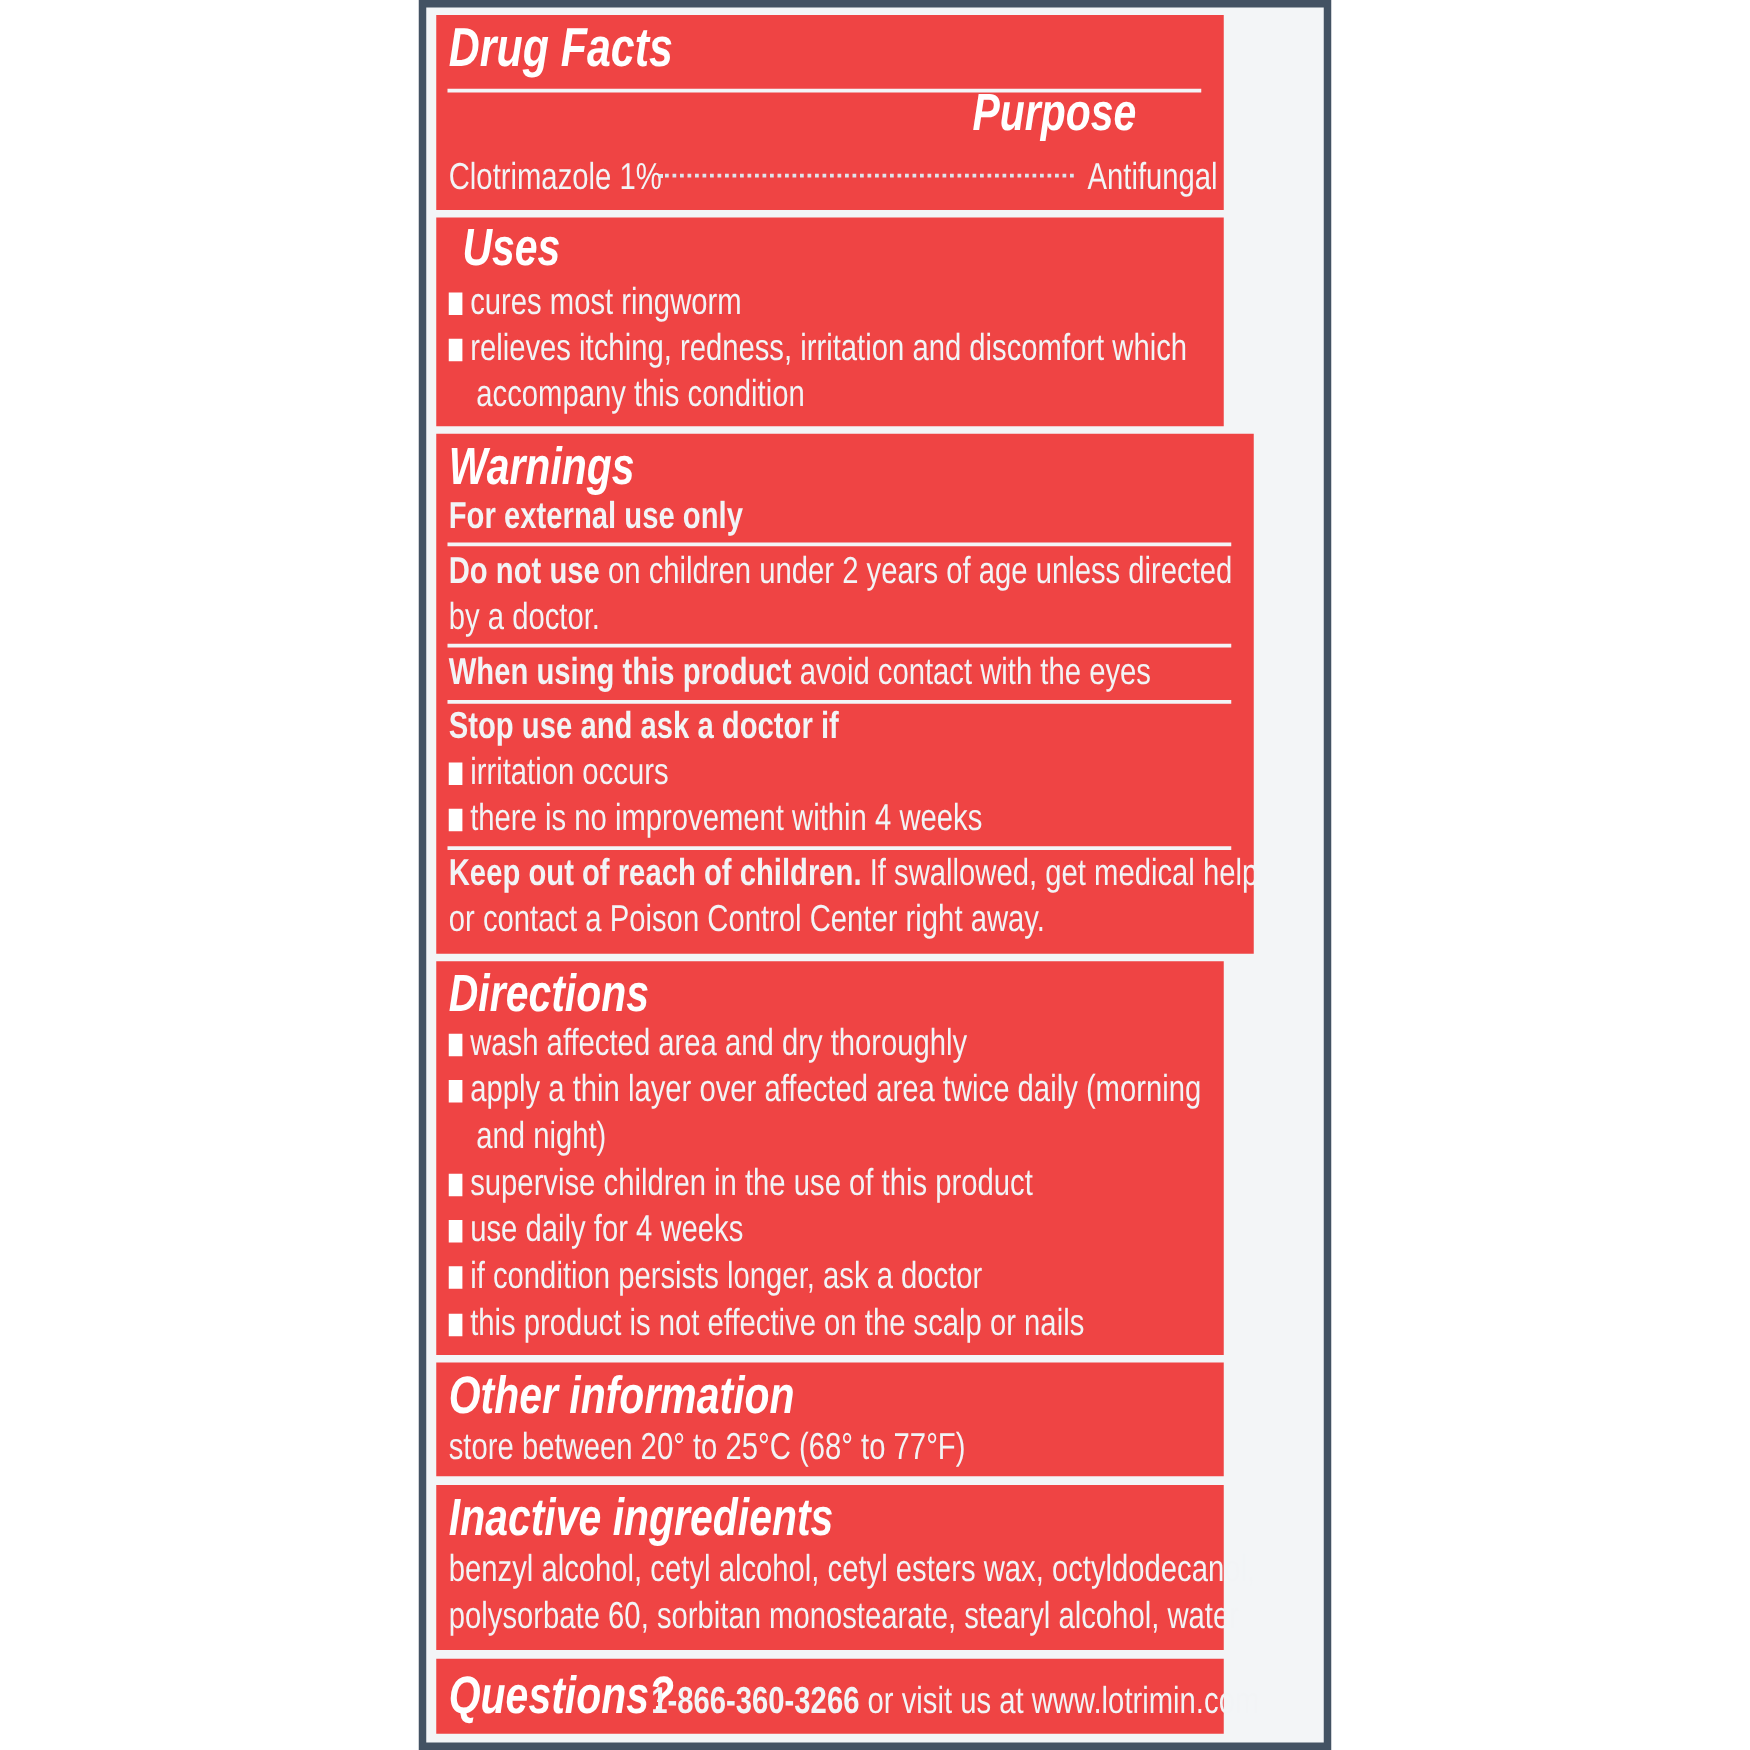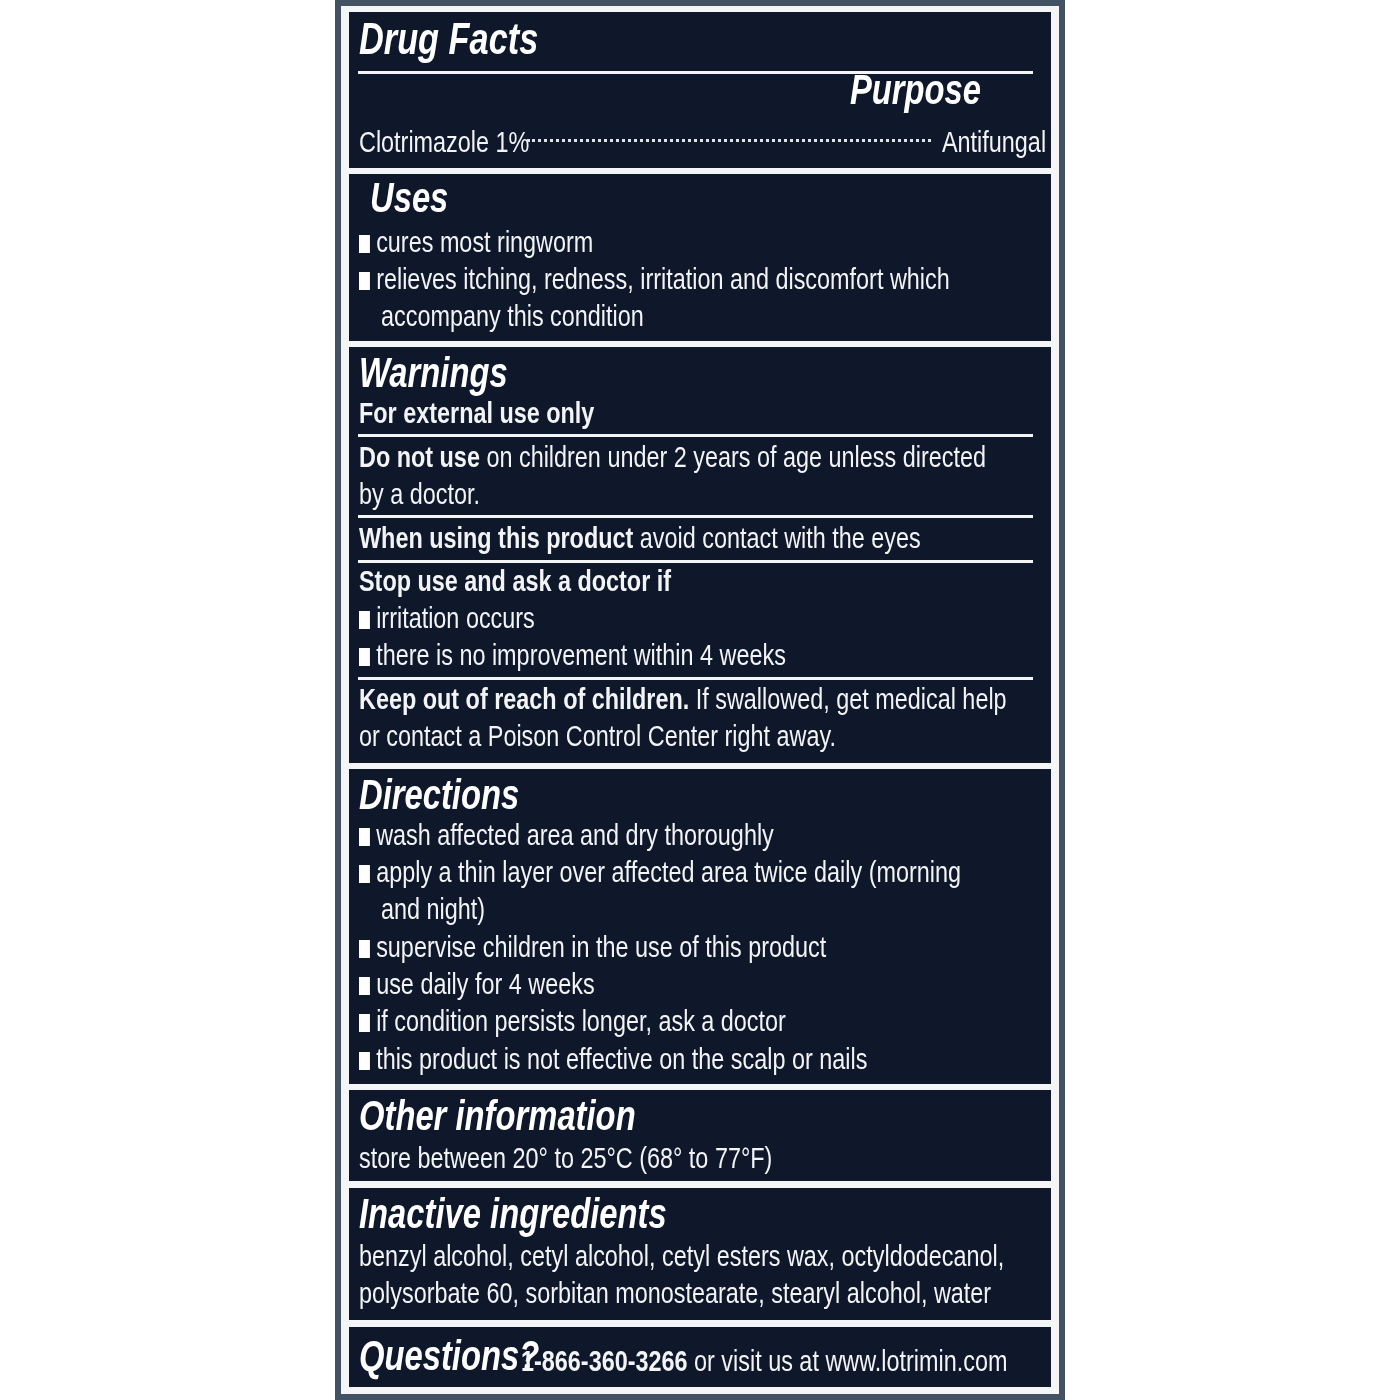--- a/index.html
+++ b/index.html
@@ -1,19 +1,19 @@
 <!DOCTYPE html>
 <html><head>
 <meta charset="utf-8">
 <style>
   html,body{margin:0;padding:0;background:#ffffff;}
   body{width:1400px;height:1400px;position:relative;overflow:hidden;font-family:"Liberation Sans",sans-serif;}
   .outer{position:absolute;left:335px;top:0;width:730px;height:1400px;background:#435263;}
   .frame{position:absolute;left:341px;top:6px;width:718px;height:1388px;background:#f3f5f7;}
-  .panel{position:absolute;left:349px;width:702px;background:#0f172a;color:#f2f4f6;}
+  .panel{position:absolute;left:349px;width:630px;background:#ef4444;color:#f2f4f6;}
   .inner{position:absolute;left:10px;right:18px;}
   .hd{font-weight:bold;font-style:italic;color:#ffffff;white-space:nowrap;transform-origin:left top;transform:scaleX(0.78);display:inline-block;}
   .h1{font-size:44px;line-height:46px;}
   .h2{font-size:42px;line-height:44px;}
   .ln{position:absolute;left:0;white-space:nowrap;font-size:30px;line-height:36px;transform-origin:left top;transform:scaleX(0.78);}
   .b{font-weight:bold;}
   .rule{position:absolute;left:0;right:0;height:3px;background:#f3f5f7;}
   .sq{display:inline-block;width:14px;height:18px;background:#fff;margin-right:8px;vertical-align:-1px;}
   .dots{position:absolute;left:178px;right:120px;top:127px;border-bottom:3px dotted #dfe4ea;}
 </style>
@@ -38,21 +38,21 @@
 
 <div class="panel" style="top:174px;height:167px;">
   <div class="inner" style="top:2px;margin-left:11px;"><span class="hd h2">Uses</span></div>
   <div class="inner" style="top:50px;">
     <div class="ln" style="top:0;"><span class="sq"></span><span>cures most ringworm</span></div>
     <div class="ln" style="top:37px;"><span class="sq"></span><span>relieves itching, redness, irritation and discomfort which</span></div>
     <div class="ln" style="top:74px;left:22px;">accompany this condition</div>
   </div>
 </div>
 
-<div class="panel" style="top:347px;height:416px;">
+<div class="panel" style="top:347px;height:416px;padding-left:24px;">
   <div class="inner" style="top:4px;"><span class="hd h2">Warnings</span></div>
   <div class="inner" style="top:48px;">
       <span class="ln b">For external use only</span>
     </div>
   <div class="rule" style="top:87px;left:9px;right:18px;"></div>
   <div class="inner" style="top:92px;">
     <div class="ln" style="top:0;"><span class="b">Do not use</span><span> on children under 2 years of age unless directed</span></div>
     <div class="ln" style="top:37px;">by a doctor.</div>
   </div>
   <div class="rule" style="top:168px;left:9px;right:18px;"></div>

